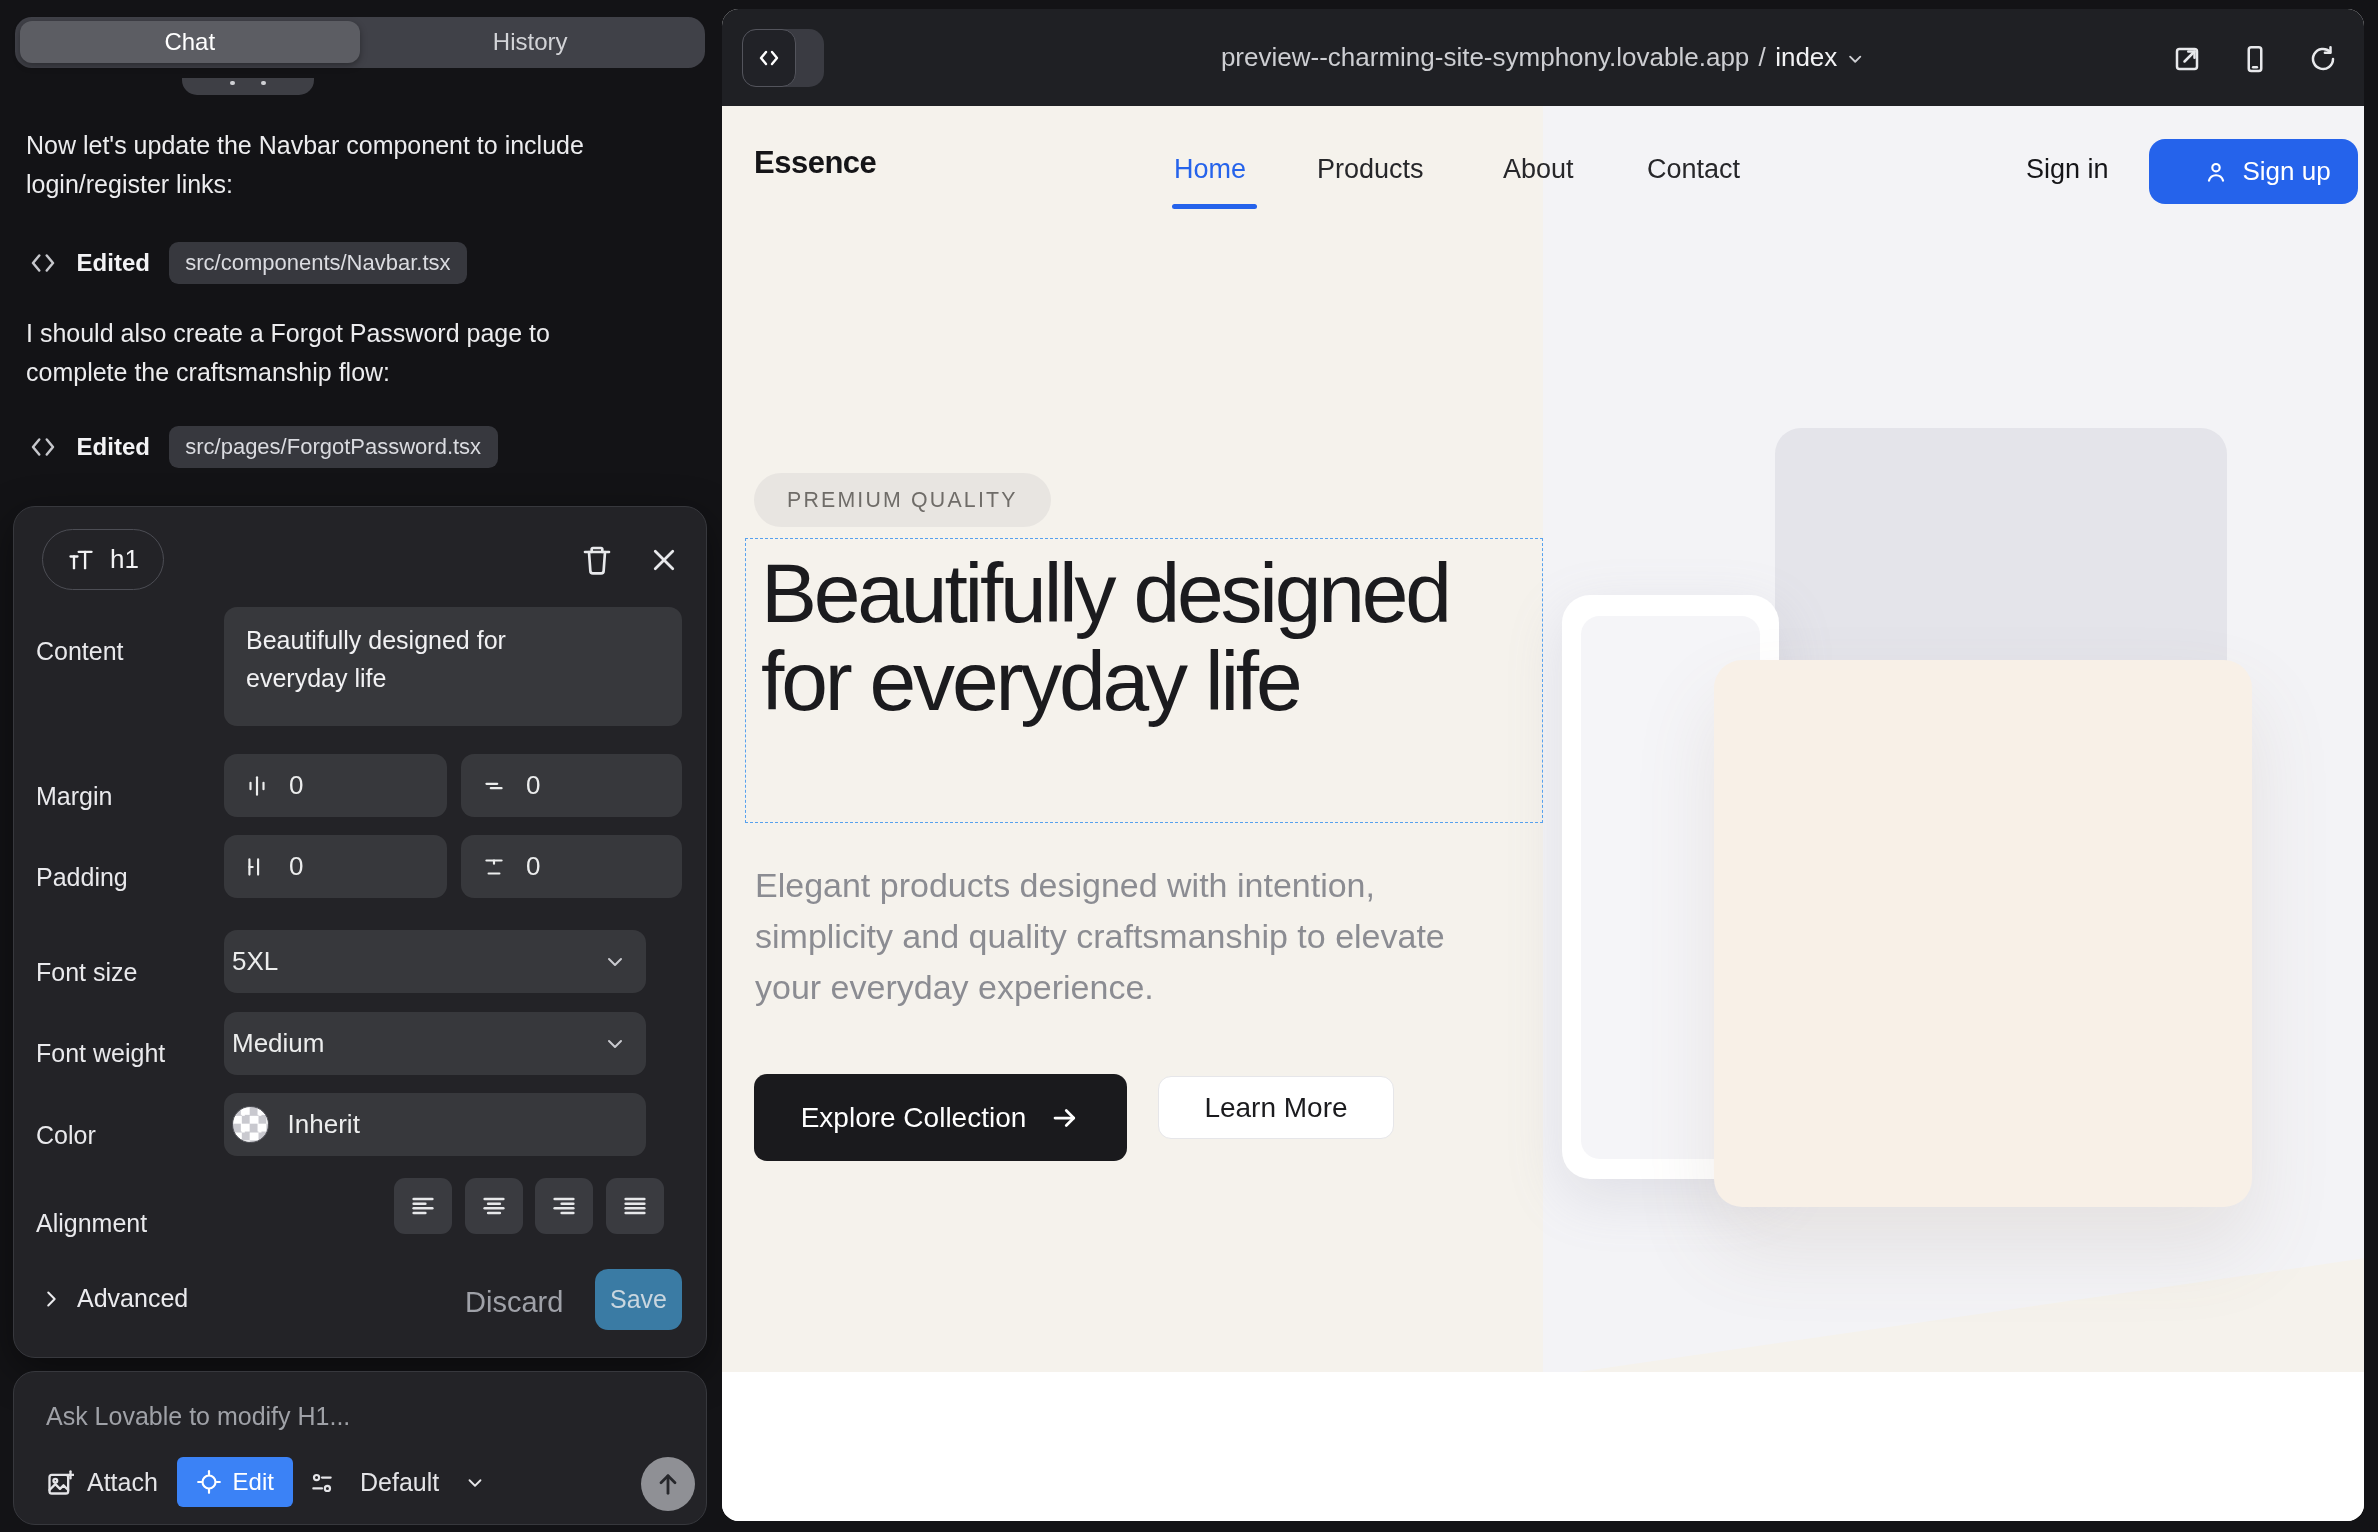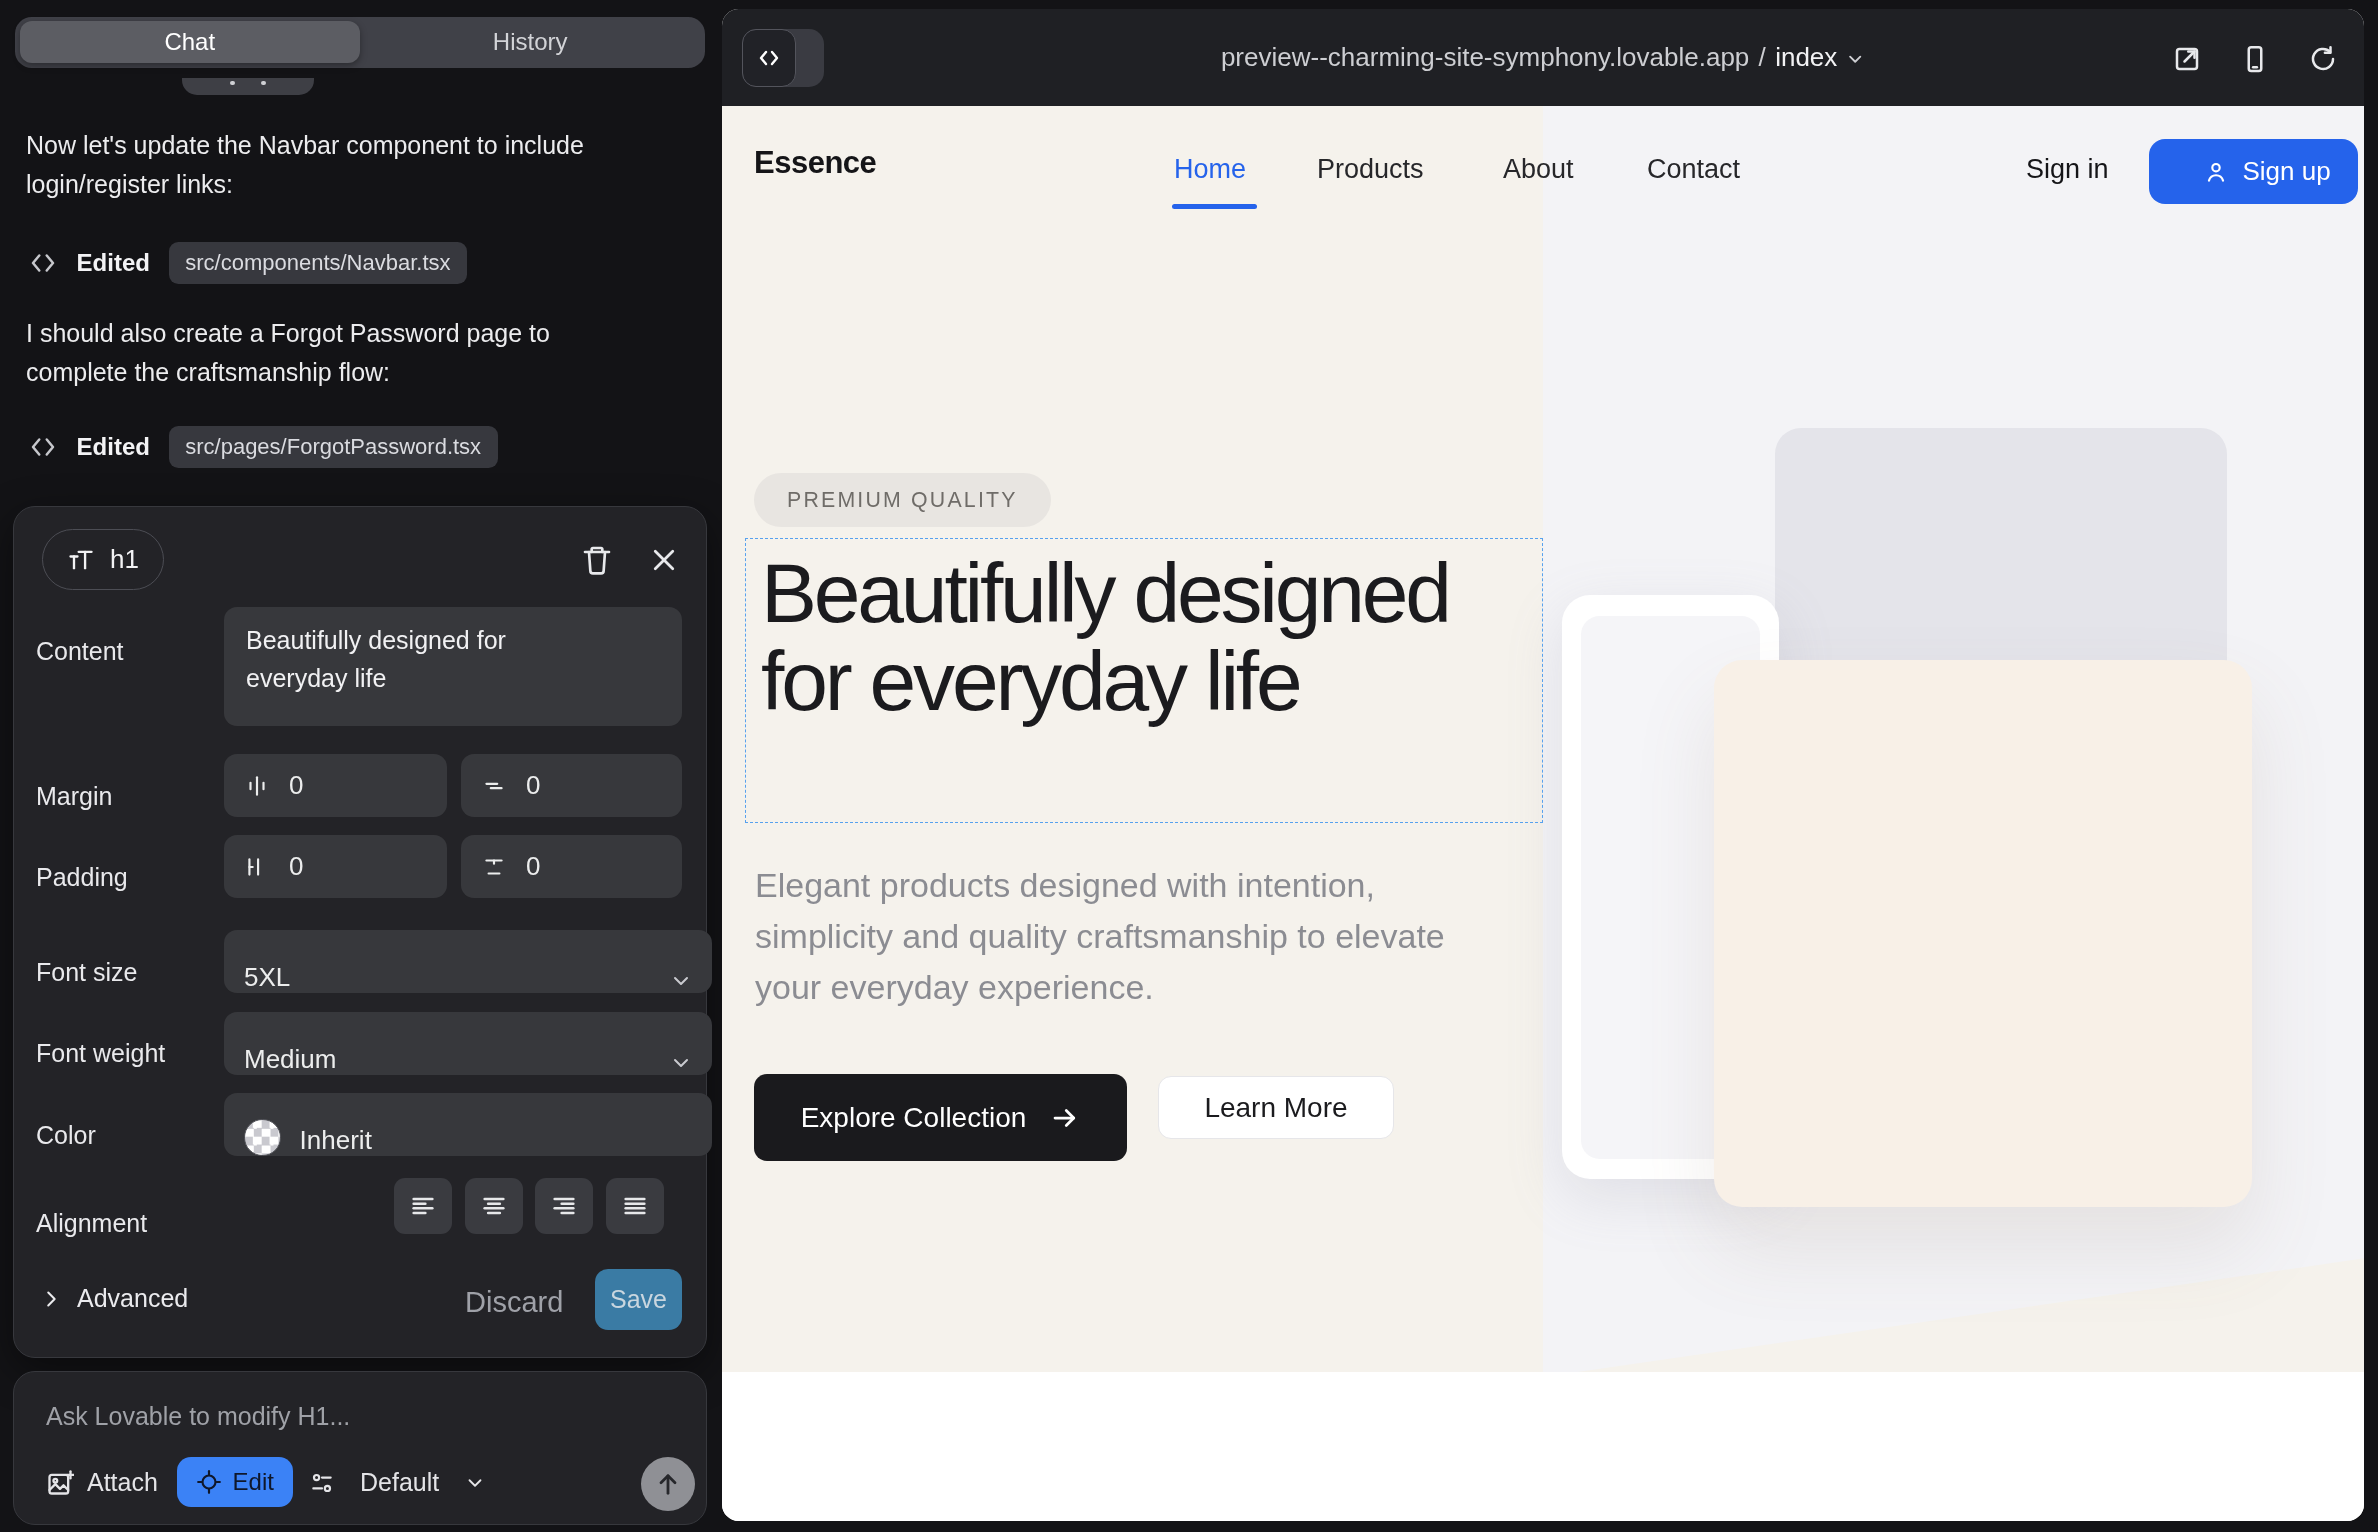--- a/index.html
+++ b/index.html
@@ -32,39 +32,39 @@
             display:inline-flex;align-items:center;gap:15px;color:#f2f2f4;font-size:26px;}
   .icon-btn{width:41px;height:41px;display:flex;align-items:center;justify-content:center;color:#e8e9ec;cursor:pointer;}
   .trash-btn{left:562px;top:32px;} .close-btn{left:629px;top:32px;}
   .flabel{left:22px;font-size:25px;color:#e9e9ec;}
   .field{background:#37383c;border-radius:13px;box-sizing:border-box;color:#eceded;}
   .content-area{left:210px;top:100px;width:458px;height:119px;padding:15px 22px;font-size:25px;line-height:1.5;color:#f1f1f3;}
   .content-area .inner{width:325px;}
   .num-input{height:63px;display:flex;align-items:center;gap:18.6px;padding:0 20.4px;font-size:26px;}
   .in-mx{left:210px;top:247px;width:223px;} .in-my{left:447px;top:247px;width:221px;}
   .in-px{left:210px;top:328px;width:223px;} .in-py{left:447px;top:328px;width:221px;}
-  .select{left:210px;top:423px;width:488px;height:63px;display:flex;align-items:flex-end;padding:0 20px;font-size:26px;position:absolute;}
+  .select{left:210px;top:423px;width:422px;height:63px;display:flex;align-items:center;padding:0 8px;font-size:26px;position:absolute;}
   .sel-weight{top:505px;} .sel-color{top:586px;}
   .chev{position:absolute;right:18.6px;color:#c9cacf;}
   .swatch{width:35px;height:35px;border-radius:50%;margin-right:18.6px;border:0.9px solid #55565c;
           background:repeating-conic-gradient(#ffffff 0% 25%,#c9c9cf 0% 50%) 0 0/16.7px 16.7px;}
   .align-btn{width:58px;height:56px;background:#3a3b40;border-radius:11px;display:flex;align-items:center;justify-content:center;color:#e7e8ea;cursor:pointer;}
   .ab1{left:380px;top:671px;} .ab2{left:451px;top:671px;} .ab3{left:521px;top:671px;} .ab4{left:592px;top:671px;}
   .advanced{left:26px;top:777px;display:flex;align-items:center;gap:15px;font-size:25px;color:#ebebee;cursor:pointer;}
   .discard{left:451px;top:779px;font-size:29px;color:#9fa1a8;cursor:pointer;}
   .save-btn{left:581px;top:762px;width:87px;height:61px;background:#3a7ba4;border-radius:13px;
             display:flex;align-items:center;justify-content:center;font-size:25px;color:#c9d6df;cursor:pointer;}
 
   
   .prompt-card{left:13px;top:1371px;width:694px;height:154px;background:#232327;border:0.9px solid #37383d;
                border-radius:22px;box-sizing:border-box;}
   .placeholder{left:32px;top:30px;font-size:25px;color:#9fa1a7;}
   .attach{left:32px;top:96px;display:flex;align-items:center;gap:13px;font-size:25px;color:#e4e4e7;cursor:pointer;}
-  .edit-pill{left:163px;top:85px;height:50px;padding:0 18.6px;background:#3b82f6;border-radius:14px;
-             display:inline-flex;align-items:center;gap:11px;font-size:24px;color:#0f172a;cursor:pointer;}
+  .edit-pill{left:163px;top:85px;height:50px;padding:0 18.6px;background:#3b82f6;border-radius:6px;
+             display:inline-flex;align-items:center;gap:11px;font-size:24px;color:#ffffff;cursor:pointer;}
   .mode{left:295px;top:96px;display:flex;align-items:center;gap:25px;font-size:25px;color:#e4e4e7;cursor:pointer;}
   .send-btn{left:627px;top:85px;width:54px;height:54px;border-radius:50%;background:#8f9095;
             display:flex;align-items:center;justify-content:center;color:#26272b;cursor:pointer;}
 
   
   .pv-window{left:722px;top:9.3px;width:1642px;height:1512px;border-radius:16.7px;background:#ffffff;overflow:hidden;}
   .pv-header{left:0;top:0;width:100%;height:97px;background:#1f2024;}
   .toggle{left:20.4px;top:19.5px;width:82px;height:58px;background:#3a3b42;border-radius:15px;}
   .toggle-seg{left:0;top:0;width:54px;height:58px;background:#212227;border:1.9px solid #53545c;border-radius:14px;
               box-sizing:border-box;display:flex;align-items:center;justify-content:center;color:#ffffff;cursor:pointer;}

